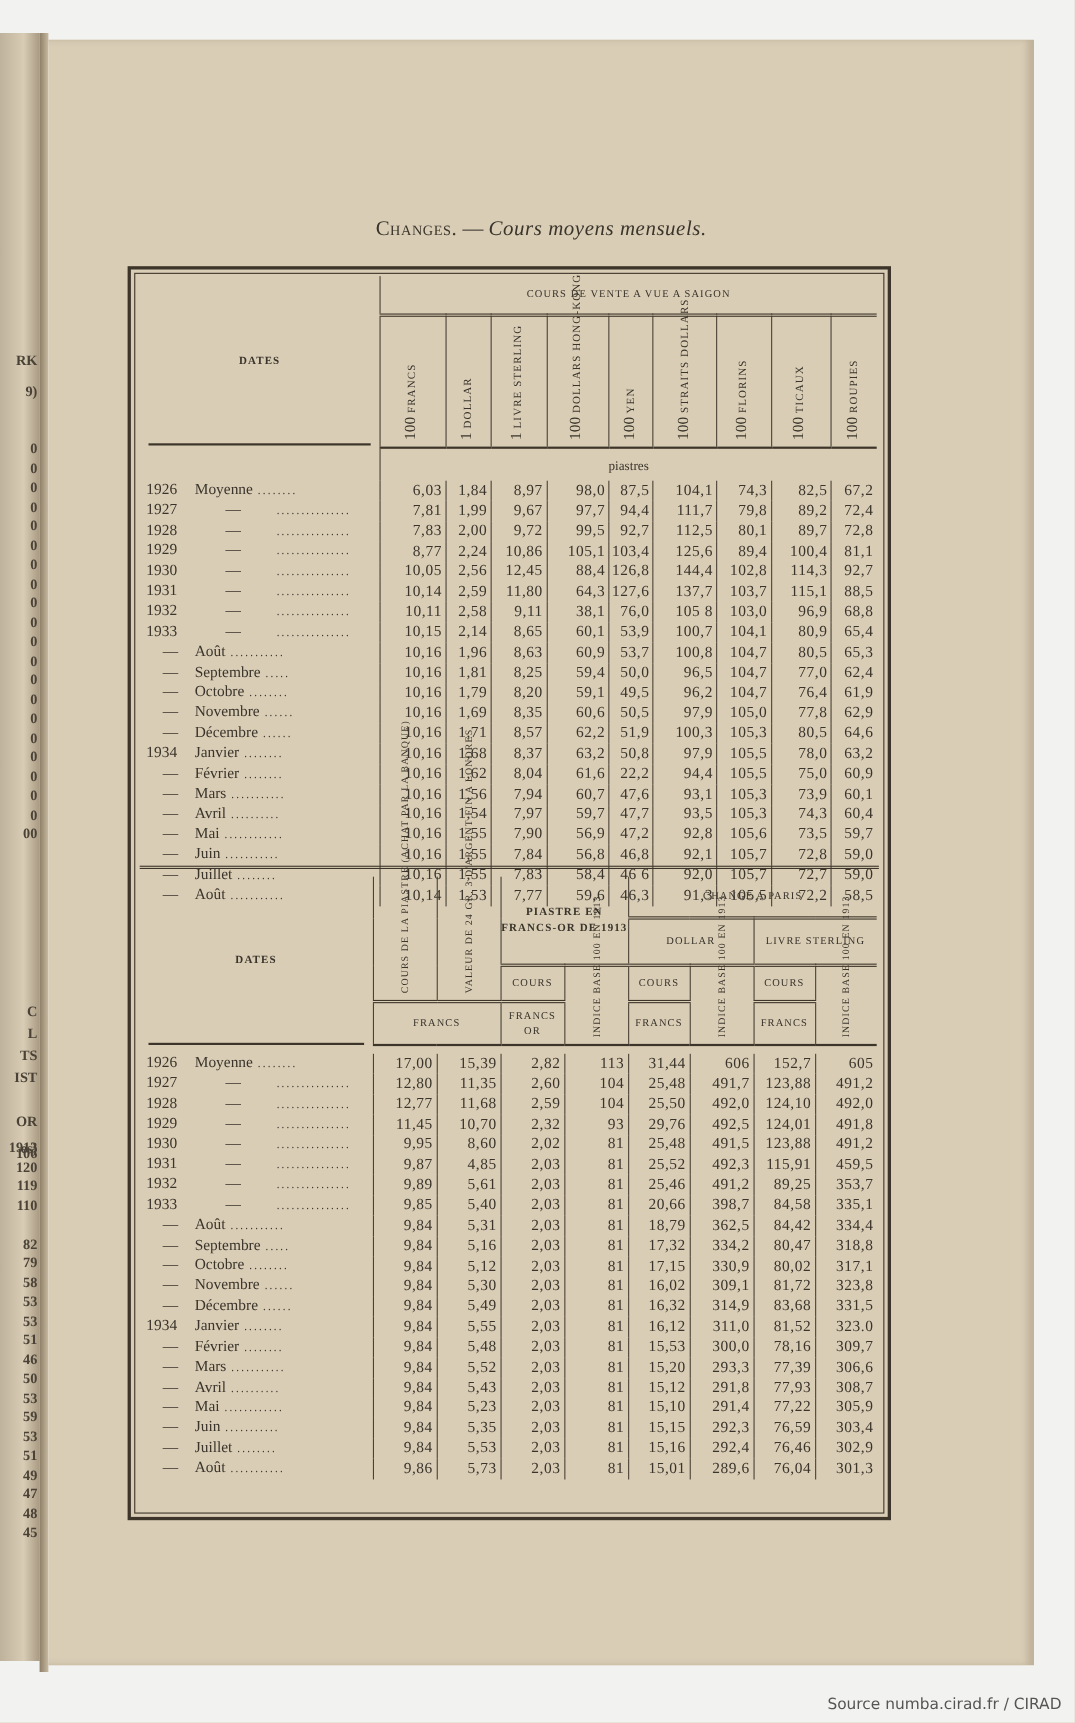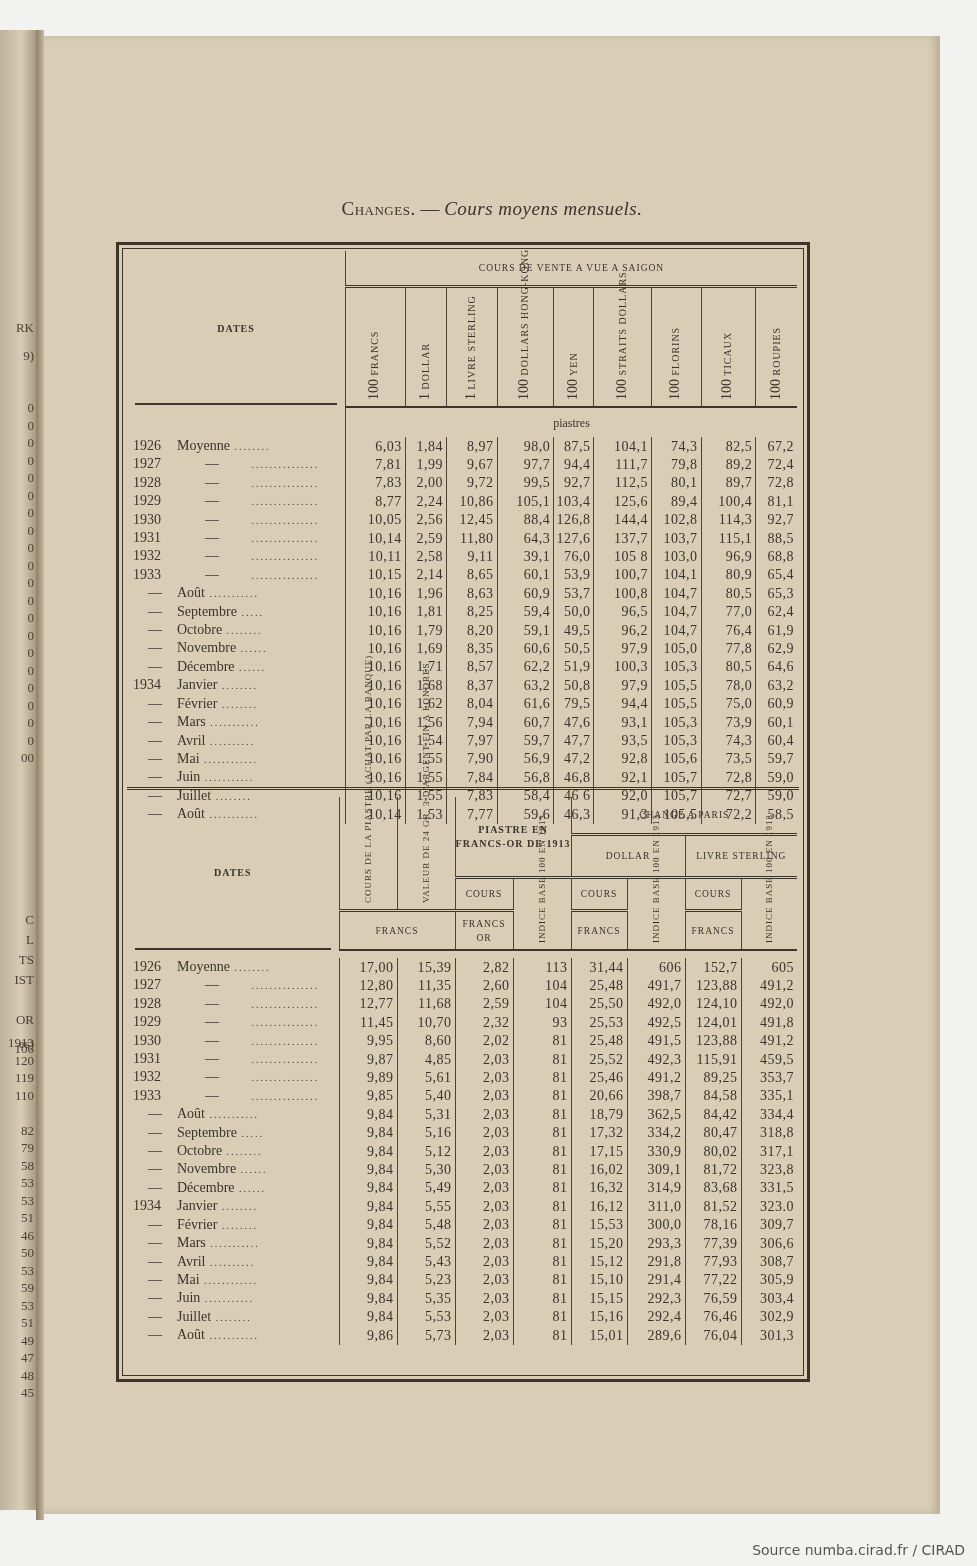--- a/index.html
+++ b/index.html
@@ -7,21 +7,21 @@
     width:977px; height:1566px; position:relative; overflow:hidden;
     background:#f2f2f0;
     font-family:"Liberation Serif","DejaVu Serif",serif;
     color:#3a342b;
   }
   .prev-page {
     position:absolute; left:0; top:30px; width:36px; height:1480px;
     background:linear-gradient(90deg,#bfb29c 0%,#d8ccb5 60%,#a99a82 100%);
     overflow:hidden;
   }
-  .prev-page .frag { position:absolute; right:2px; font-size:13px; color:#4a4236; text-align:left; white-space:nowrap; }
+  .prev-page .frag { position:absolute; right:2px; font-size:13px; color:#4a4236; text-align:left; white-space:nowrap;font-weight:bold; }
   .gutter { position:absolute; left:36px; top:30px; width:8px; height:1490px; background:linear-gradient(90deg,#8d7f68,#c7b99f); }
   .page {
     position:absolute; left:44px; top:36px; width:896px; height:1478px;
     background:#d9cdb6;
     box-shadow: inset -6px 0 6px rgba(120,100,70,0.25);
   }
   .page-number { position:absolute; left:0; width:100%; top:120px; text-align:center; font-size:20px; letter-spacing:1px; }
   .page-title { position:absolute; left:0; width:100%; top:162px; text-align:center; font-size:19px; }
   .page-title .sc { font-variant:small-caps; letter-spacing:0.5px; }
   .page-title .it { font-style:italic; letter-spacing:0.5px; }
@@ -269,21 +269,21 @@
               <td class="num">137,7</td>
               <td class="num">103,7</td>
               <td class="num">115,1</td>
               <td class="num">88,5</td>
             </tr>
             <tr>
               <td class="rowlabel sep-right" style="padding-left: 6px;"><span class="yr">1932</span><span style="display: inline-block; min-width: 70px; text-align: center;">—</span><span class="dots"> ...............</span></td>
               <td class="num">10,11</td>
               <td class="num">2,58</td>
               <td class="num">9,11</td>
-              <td class="num">39,1</td>
+              <td class="num">38,1</td>
               <td class="num">76,0</td>
               <td class="num">105 8</td>
               <td class="num">103,0</td>
               <td class="num">96,9</td>
               <td class="num">68,8</td>
             </tr>
             <tr>
               <td class="rowlabel sep-right" style="padding-left: 6px;"><span class="yr">1933</span><span style="display: inline-block; min-width: 70px; text-align: center;">—</span><span class="dots"> ...............</span></td>
               <td class="num">10,15</td>
               <td class="num">2,14</td>
@@ -366,21 +366,21 @@
               <td class="num">105,5</td>
               <td class="num">78,0</td>
               <td class="num">63,2</td>
             </tr>
             <tr>
               <td class="rowlabel sep-right" style="padding-left: 6px;"><span class="yr" style="text-align: center;">—</span><span style="display: inline-block; min-width: 0px; text-align: left;">Février</span><span class="dots"> ........</span></td>
               <td class="num">10,16</td>
               <td class="num">1,62</td>
               <td class="num">8,04</td>
               <td class="num">61,6</td>
-              <td class="num">79,5</td>
+              <td class="num">22,2</td>
               <td class="num">94,4</td>
               <td class="num">105,5</td>
               <td class="num">75,0</td>
               <td class="num">60,9</td>
             </tr>
             <tr>
               <td class="rowlabel sep-right" style="padding-left: 6px;"><span class="yr" style="text-align: center;">—</span><span style="display: inline-block; min-width: 0px; text-align: left;">Mars</span><span class="dots"> ...........</span></td>
               <td class="num">10,16</td>
               <td class="num">1,56</td>
               <td class="num">7,94</td>
@@ -558,21 +558,21 @@
               <td class="num">492,0</td>
               <td class="num">124,10</td>
               <td class="num">492,0</td>
             </tr>
             <tr>
               <td class="rowlabel sep-right" style="padding-left: 6px;"><span class="yr">1929</span><span style="display: inline-block; min-width: 70px; text-align: center;">—</span><span class="dots"> ...............</span></td>
               <td class="num">11,45</td>
               <td class="num">10,70</td>
               <td class="num">2,32</td>
               <td class="num">93</td>
-              <td class="num">25,53</td>
+              <td class="num">29,76</td>
               <td class="num">492,5</td>
               <td class="num">124,01</td>
               <td class="num">491,8</td>
             </tr>
             <tr>
               <td class="rowlabel sep-right" style="padding-left: 6px;"><span class="yr">1930</span><span style="display: inline-block; min-width: 70px; text-align: center;">—</span><span class="dots"> ...............</span></td>
               <td class="num">9,95</td>
               <td class="num">8,60</td>
               <td class="num">2,02</td>
               <td class="num">81</td>

